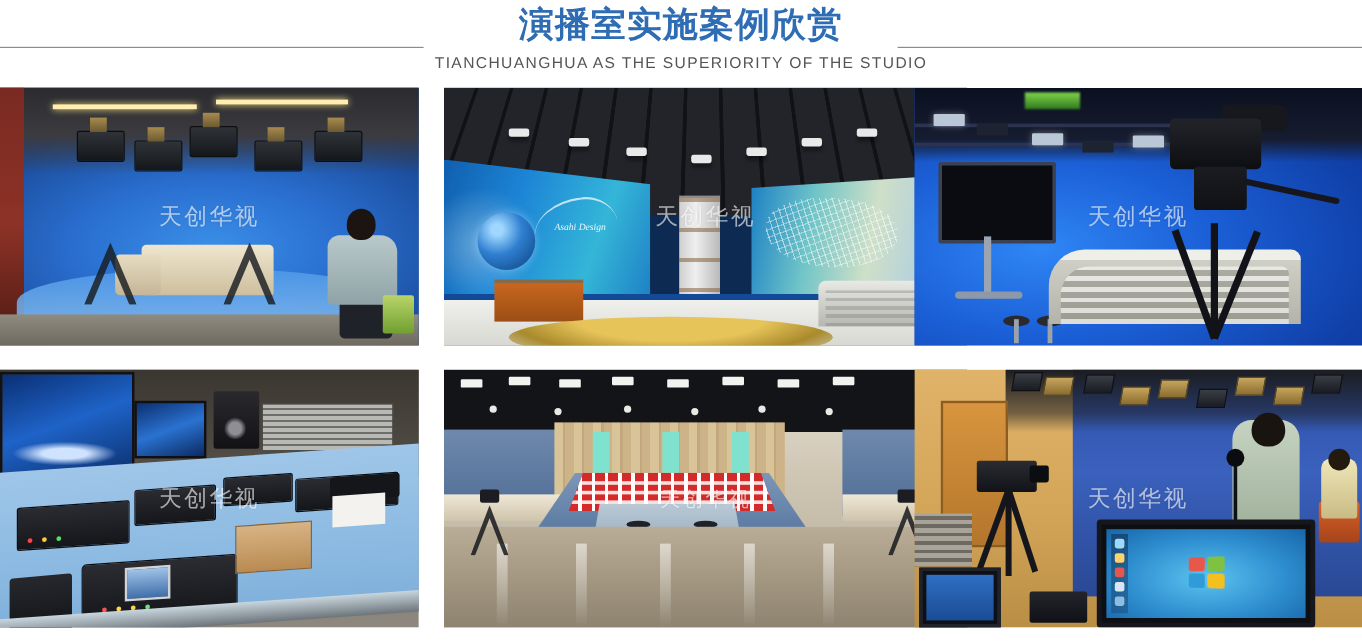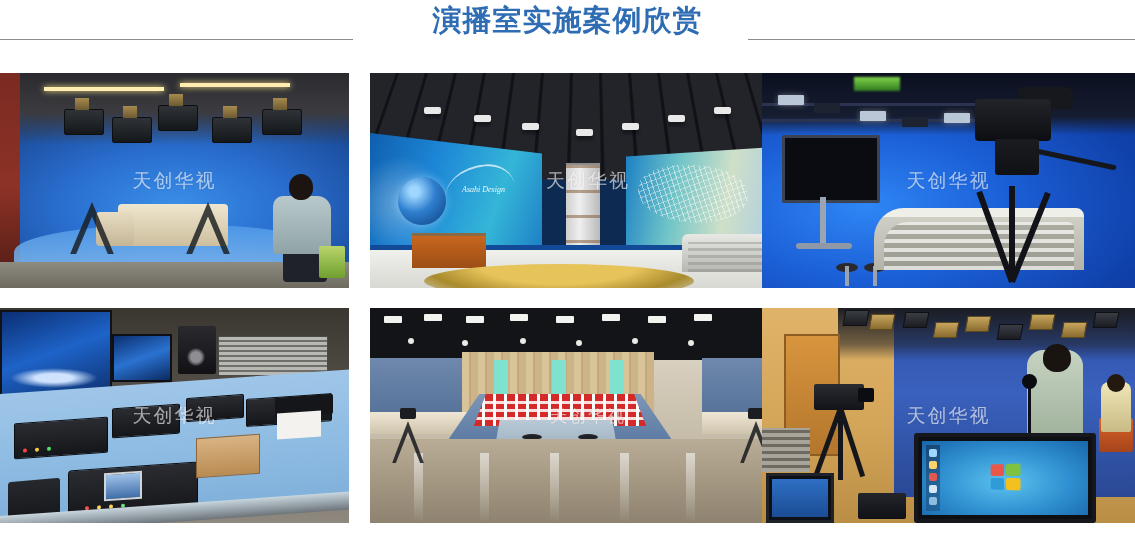--- a/index.html
+++ b/index.html
@@ -556,20 +556,21 @@
     background: repeating-linear-gradient(0deg,#a9a49a 0 4px,#6e6a62 4px 7px);
   }
 </style>
 </head>
 <body>
 
 <div class="page-header">
   <div class="header-title">演播室实施案例欣赏</div>
   <div class="rule rule-left"></div>
   <div class="rule rule-right"></div>
+  <div class="header-subtitle">TIANCHUANGHUA AS THE SUPERIORITY OF THE STUDIO</div>
 </div>
 
 <div class="gallery">
 
   <div class="photo r1 c1">
     <div class="scene p1-bg">
       <div class="p1-ceil"></div>
       <div class="p1-tube" style="left:44px;top:14px;width:120px;"></div>
       <div class="p1-tube" style="left:180px;top:10px;width:110px;"></div>
       <div class="p1-lamp" style="left:64px;top:36px;"></div>

